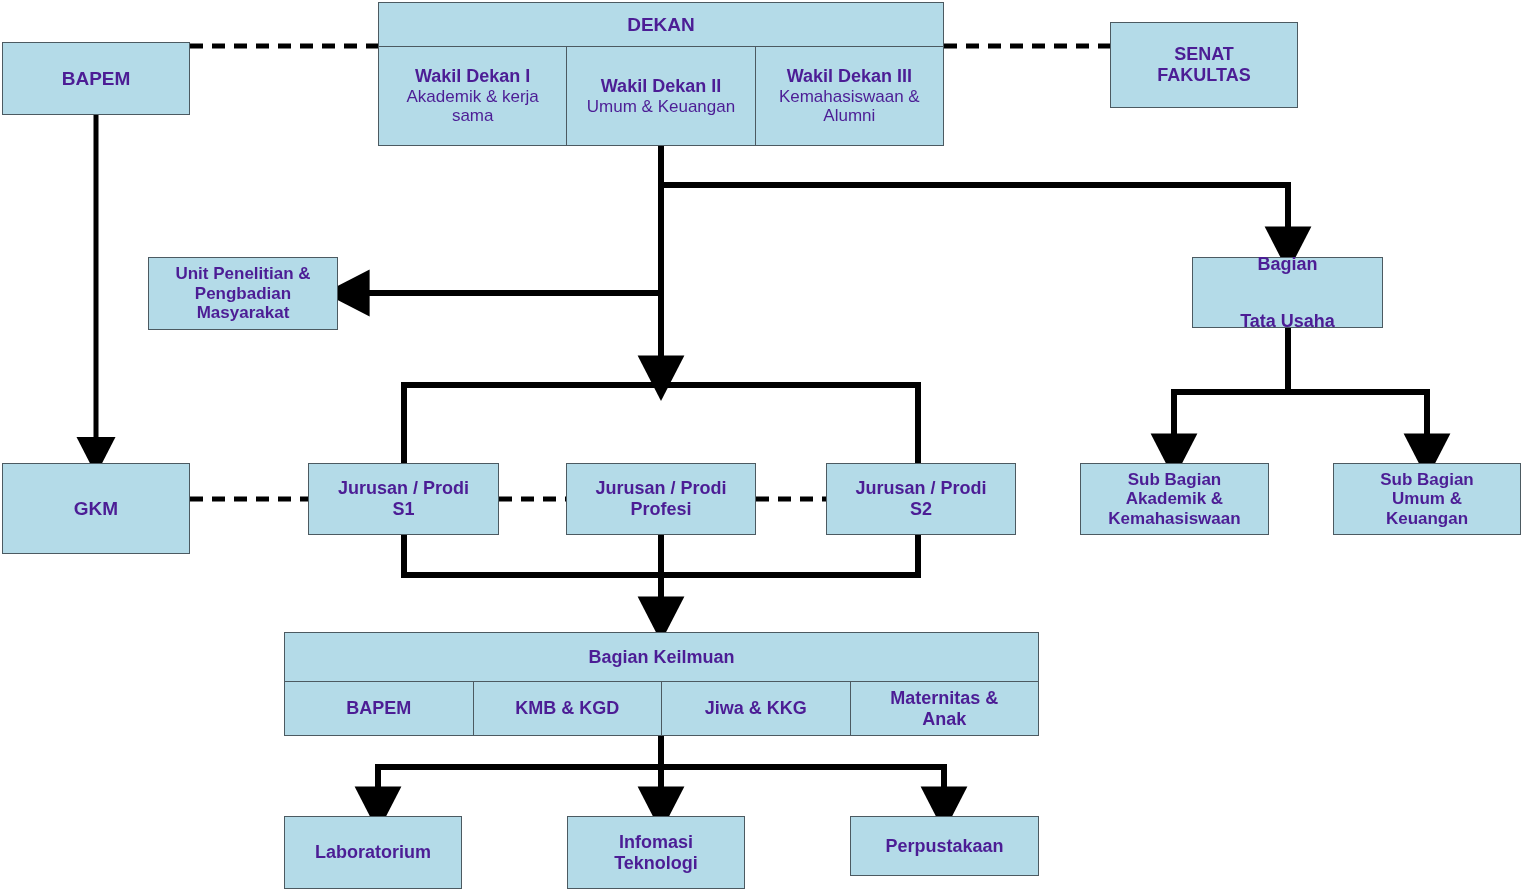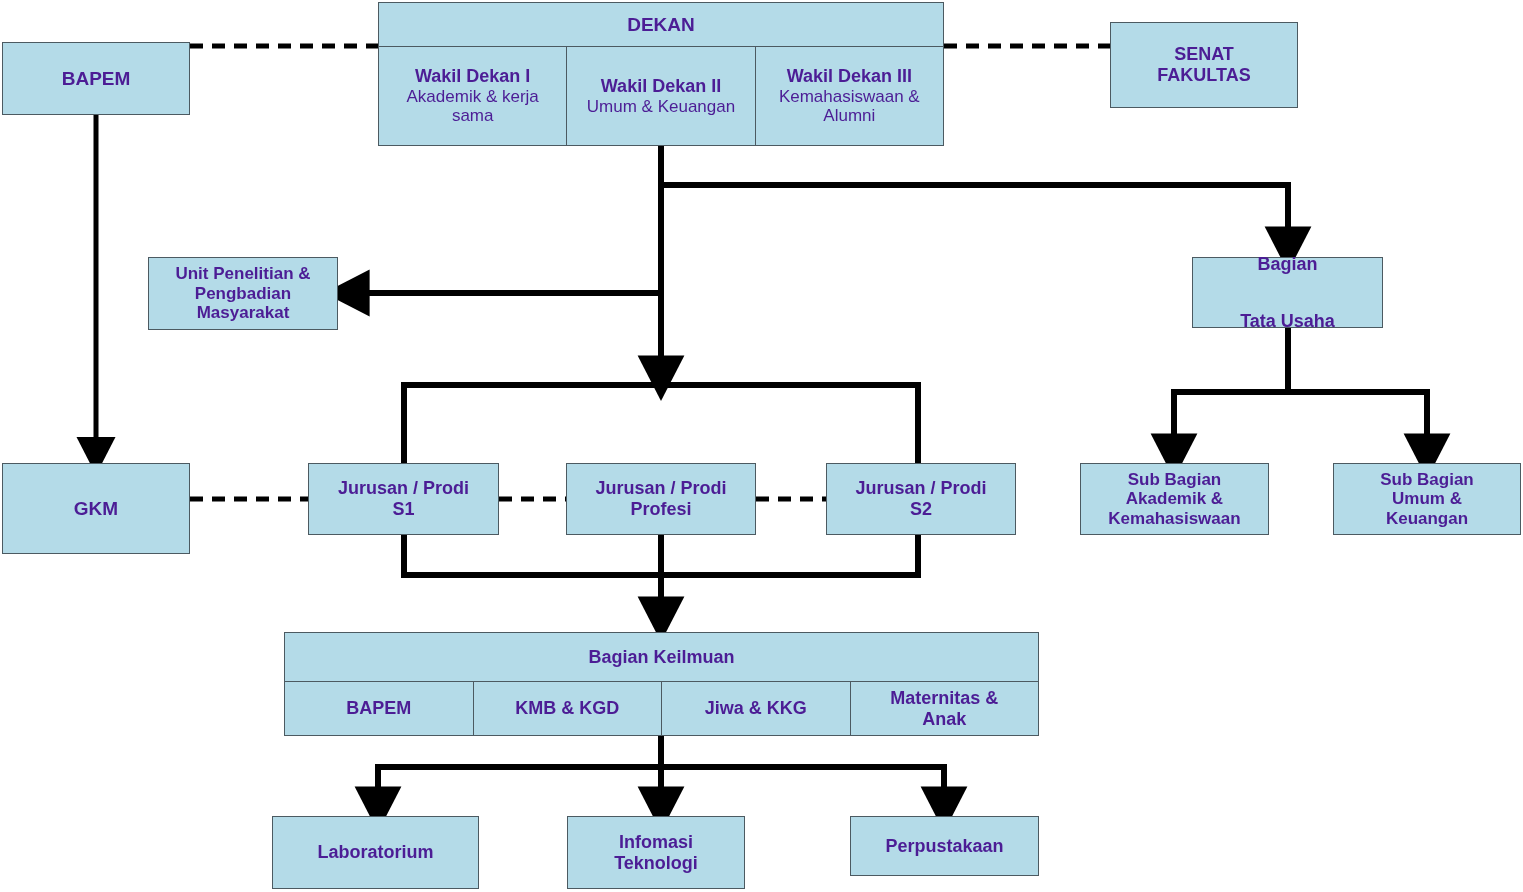--- a/index.html
+++ b/index.html
@@ -210,21 +210,21 @@
       <div class="col">
         <span class="label bold f18">Jiwa &amp; KKG</span>
       </div>
       <div class="col">
         <span class="label bold f18">Maternitas &amp;</span>
         <span class="label bold f18">Anak</span>
       </div>
     </div>
   </div>
 
-  <div class="node" style="left:272px; top:816px; width:207px; height:73px;">
+  <div class="node" style="left:284px; top:816px; width:178px; height:73px;">
     <div class="label bold f18">Laboratorium</div>
   </div>
 
   <div class="node" style="left:567px; top:816px; width:178px; height:73px;">
     <div class="label bold f18">Infomasi</div>
     <div class="label bold f18">Teknologi</div>
   </div>
 
   <div class="node" style="left:850px; top:816px; width:189px; height:60px;">
     <div class="label bold f18">Perpustakaan</div>

